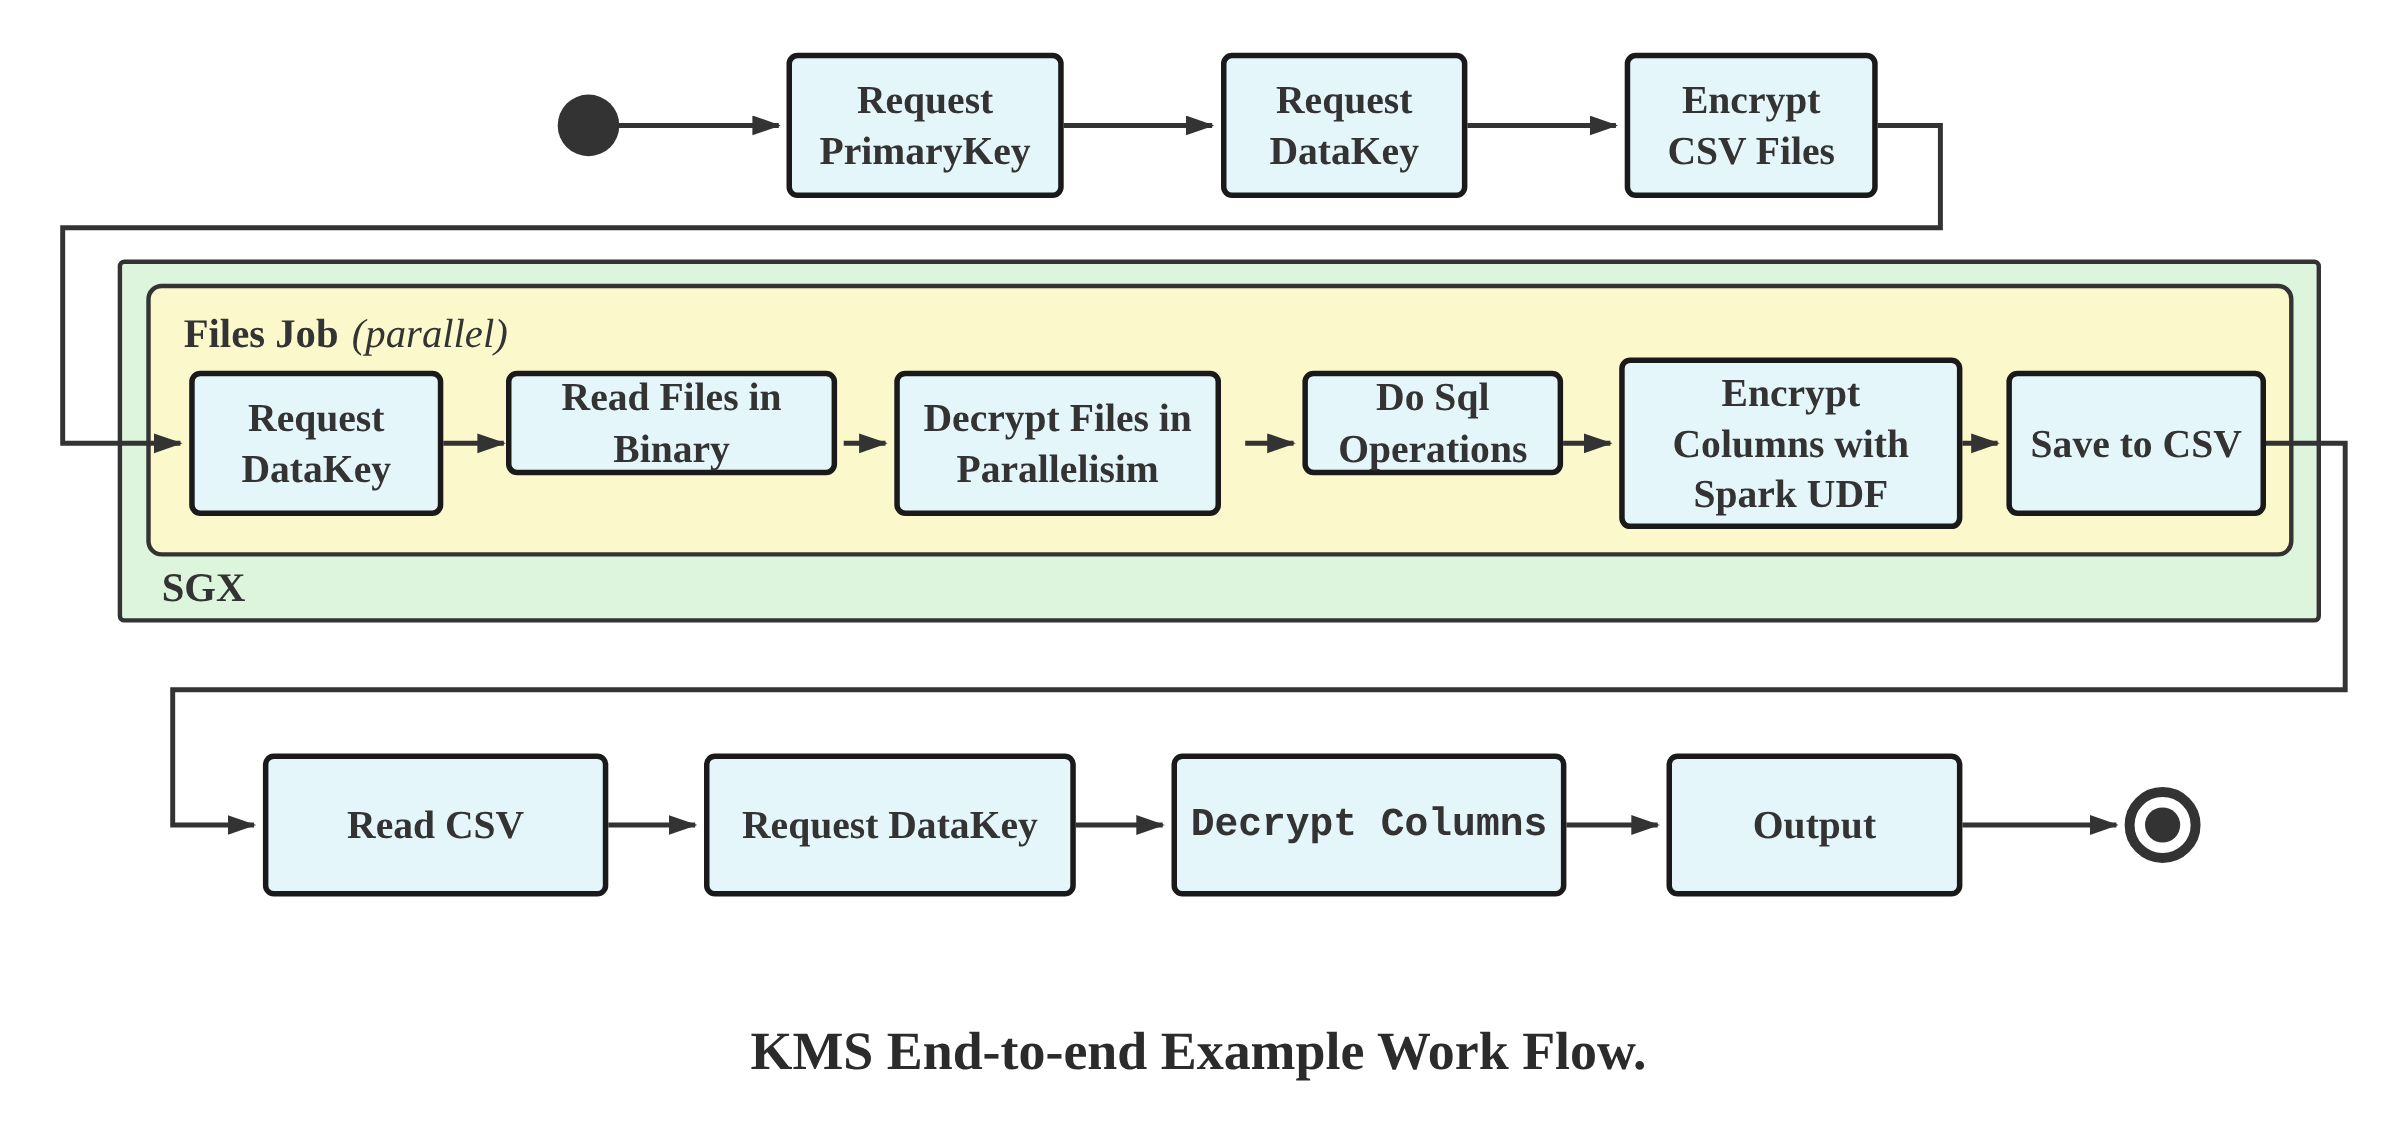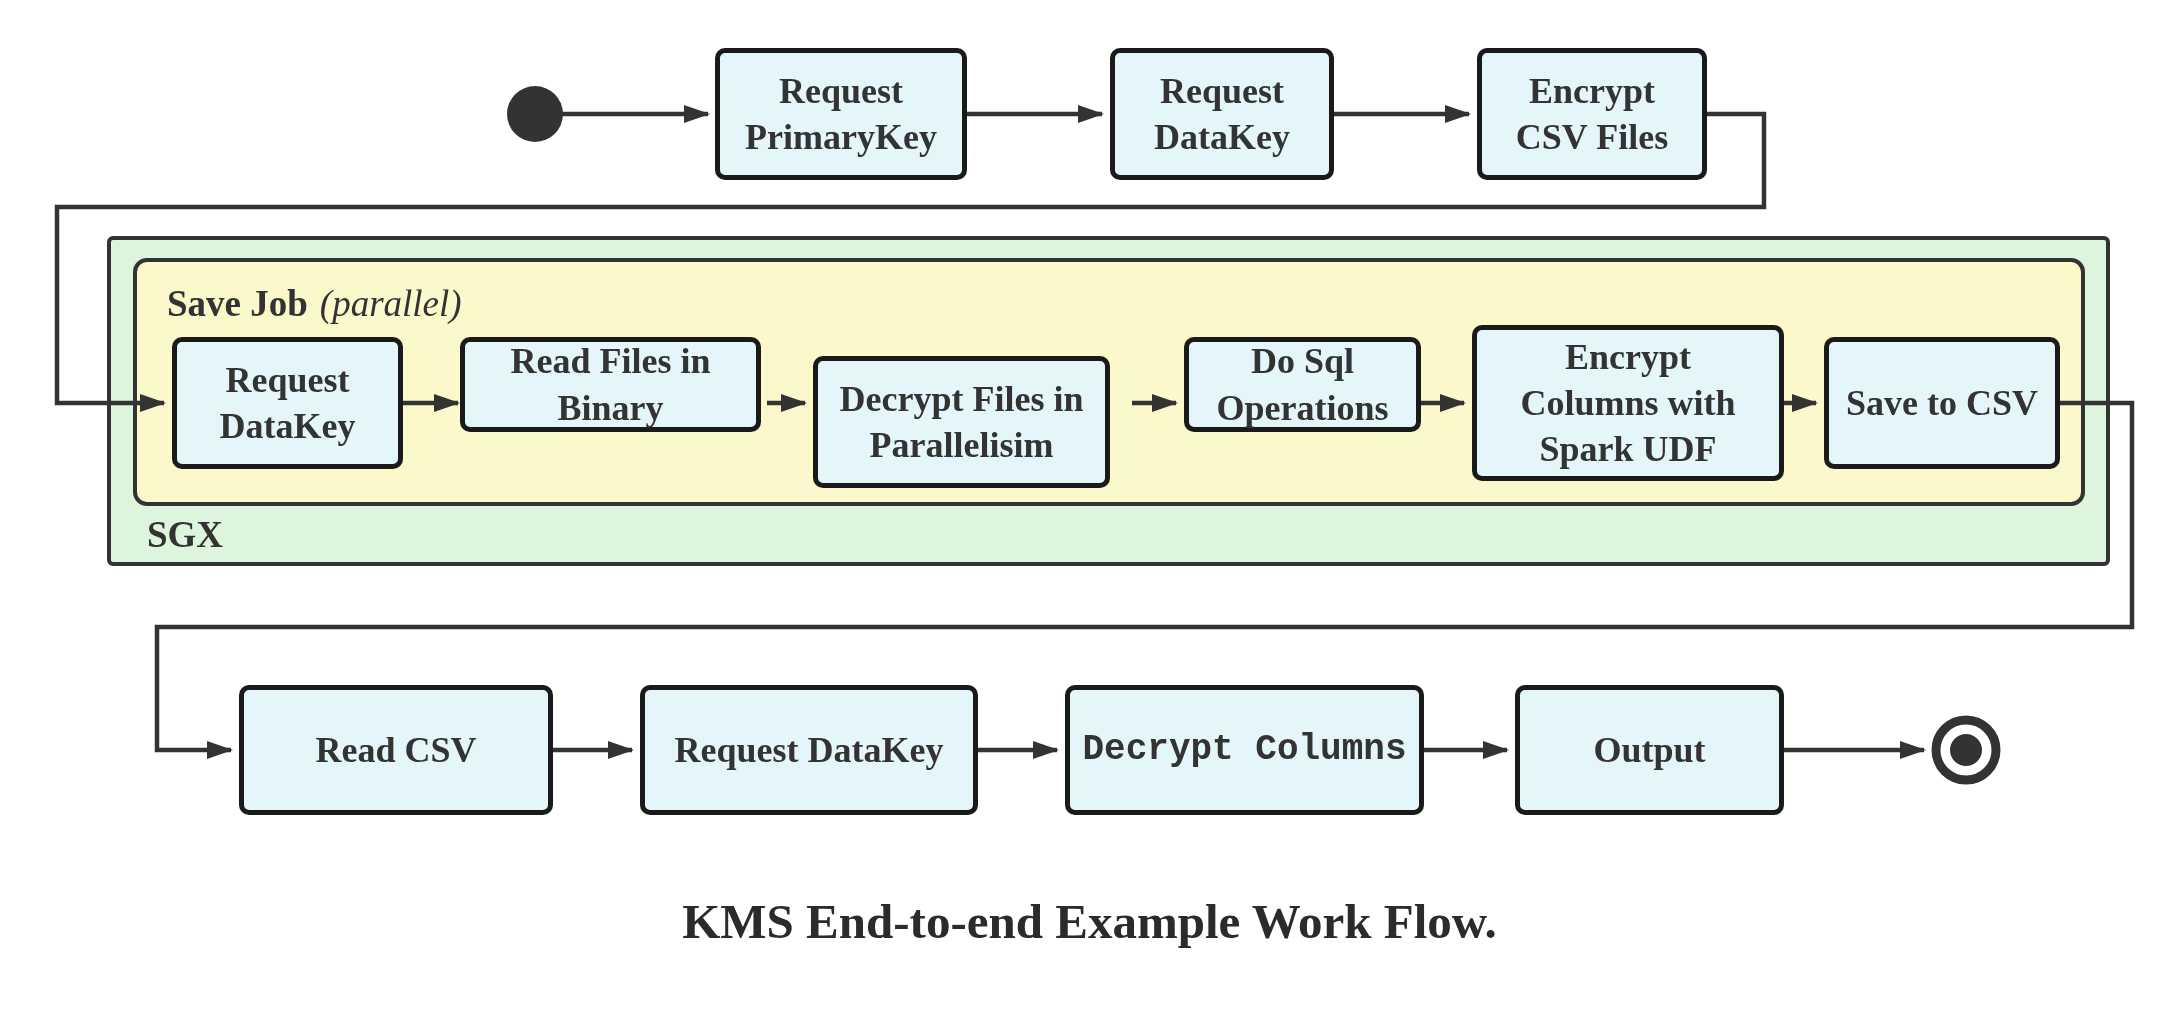--- a/index.html
+++ b/index.html
@@ -53,56 +53,56 @@
     z-index:3;
   }
 
   
   .n-t1{left:715px;top:48px;width:252px;height:132px;}
   .n-t2{left:1110px;top:48px;width:224px;height:132px;}
   .n-t3{left:1477px;top:48px;width:230px;height:132px;}
   
   .n-m1{left:172px;top:337px;width:231px;height:132px;}
   .n-m2{left:460px;top:337px;width:301px;height:95px;}
-  .n-m3{left:813px;top:356px;width:297px;height:132px;}
+  .n-m3{left:813px;top:337px;width:297px;height:132px;}
   .n-m4{left:1184px;top:337px;width:237px;height:95px;}
   .n-m5{left:1472px;top:325px;width:312px;height:156px;}
   .n-m6{left:1824px;top:337px;width:236px;height:132px;}
   
   .n-b1{left:239px;top:685px;width:314px;height:130px;}
   .n-b2{left:640px;top:685px;width:338px;height:130px;}
   .n-b3{left:1065px;top:685px;width:359px;height:130px;font-family:Liberation Mono, monospace;}
   .n-b4{left:1515px;top:685px;width:269px;height:130px;}
 
   .flowline{
     fill:none;
     stroke:var(--line,#333);
     stroke-width:4.5;
   }
   .arrowhead{fill:var(--line,#333);}
 
   .title{
-    position:absolute;left:0;top:893px;width:2179px;
+    position:absolute;left:0;top:927px;width:2179px;
     text-align:center;
     font-weight:bold;font-size:49px;
     color:#2b2b2b;
     z-index:3;
   }
 </style>
 </head>
 <body>
 
 <div class="canvas">
 
   <div class="container-box sgx-box">
     <div class="sgx-label">SGX</div>
   </div>
   <div class="container-box spark-box">
     <div class="spark-label">
-      <span class="bold">Save Job</span><span class="ital">(parallel)</span>
+      <span class="bold">Files Job</span><span class="ital">(parallel)</span>
     </div>
   </div>
 
   <svg class="layer" viewBox="0 0 2179 1036" xmlns="http://www.w3.org/2000/svg">
     <defs>
       <marker id="arrow" markerUnits="userSpaceOnUse" markerWidth="28" markerHeight="20" refX="24" refY="9" orient="auto">
         <path class="arrowhead" d="M0,0 L26,9 L0,18 Z"></path>
       </marker>
     </defs>
 

